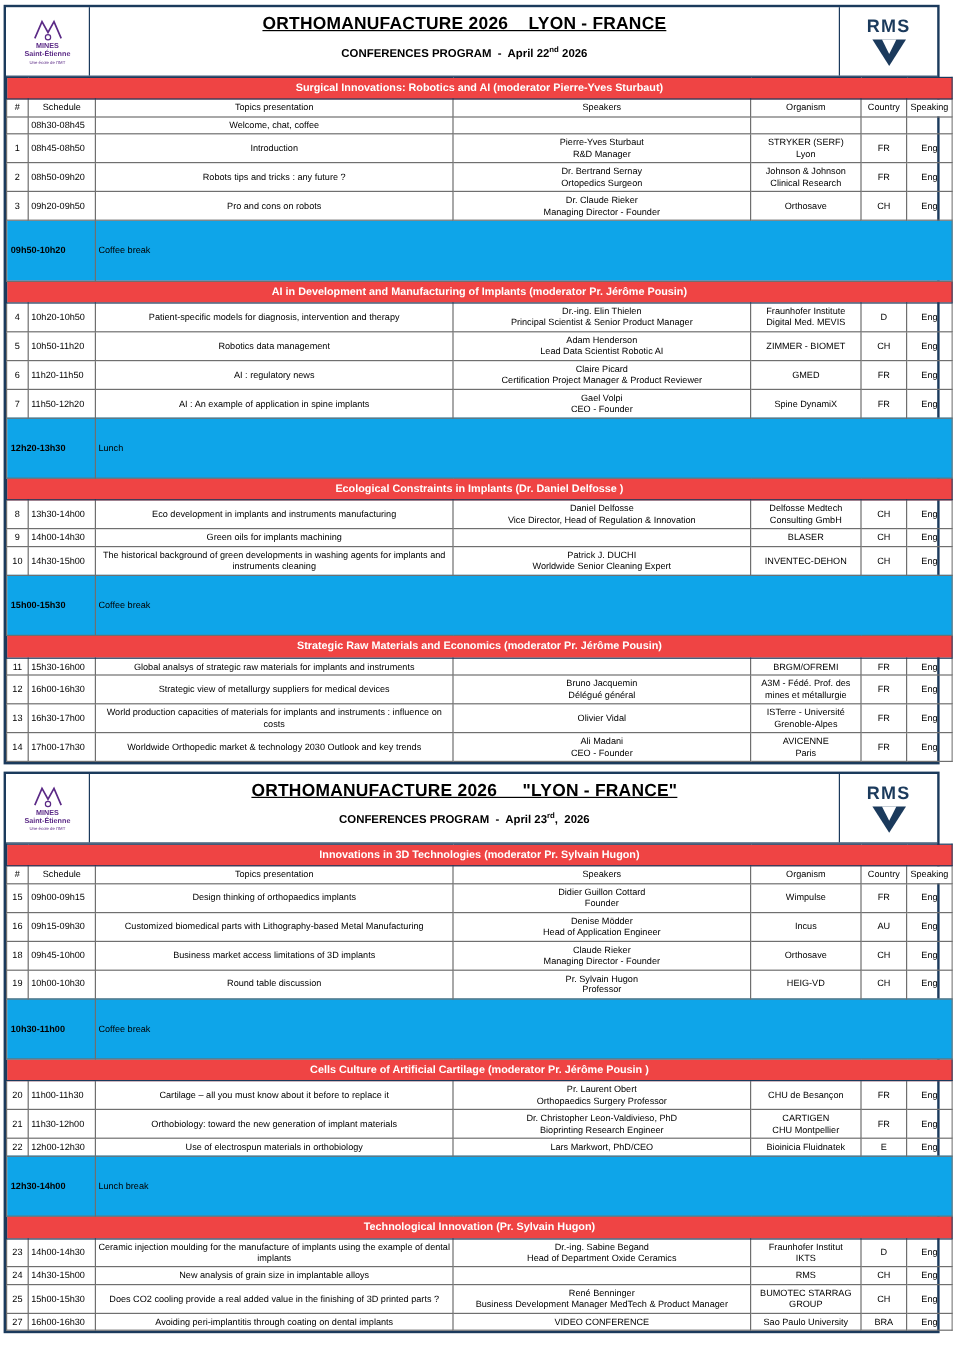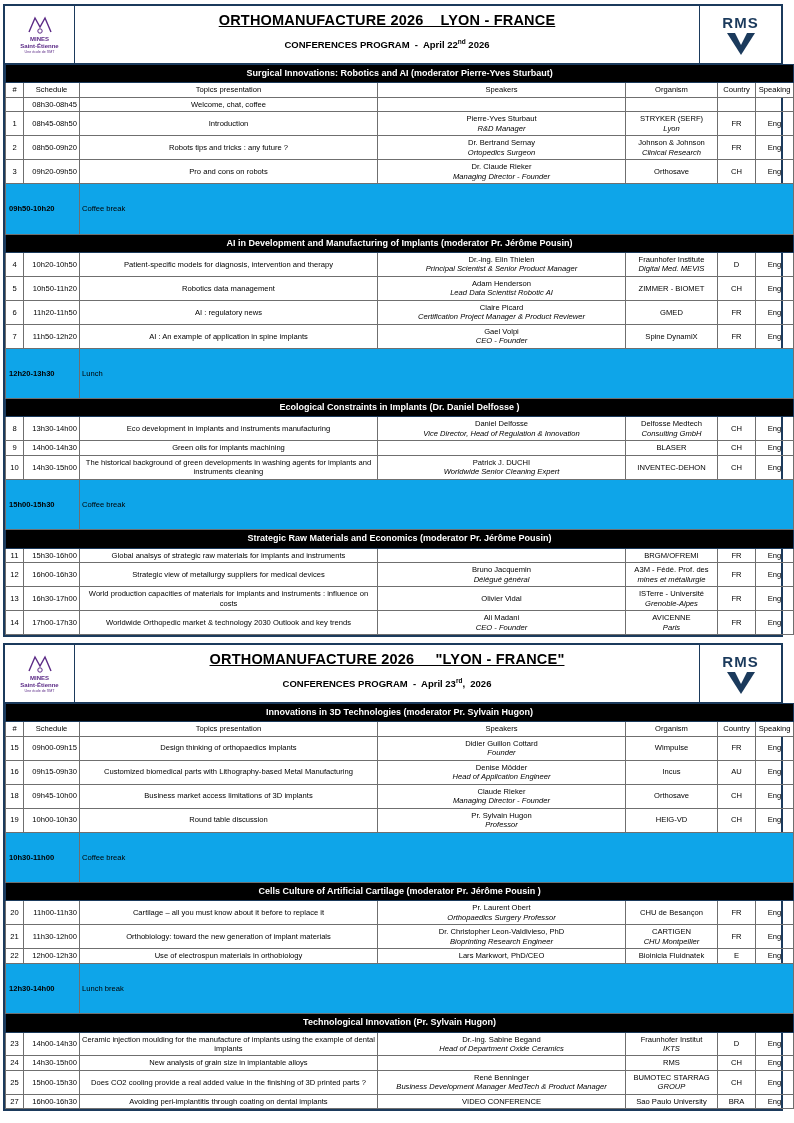--- a/index.html
+++ b/index.html
@@ -107,21 +107,21 @@
     table-layout: fixed;
   }
   td, th {
     border: 1px solid #6f6f6f;
     padding: 1px 2px;
     vertical-align: middle;
     font-size: 7.6px;
     line-height: 1.25;
   }
   .section-row td {
-    background: #000000;
+    background: #ef4444;
     color: #ffffff;
     font-weight: bold;
     text-align: center;
     font-size: 9px;
     padding: 3px 2px;
     border: 1px solid #1b3a5c;
   }
   .colhead td {
     background: #ffffff;
     font-weight: normal;
@@ -137,28 +137,28 @@
   }
   .break-row .brk-time {
     text-align: left;
     padding-left: 3px;
   }
   .break-row .brk-label {
     text-align: left;
     font-weight: normal;
   }
   .c-num { width: 14px; text-align: center; }
-  .c-sched { width: 56px; text-align: right; }
+  .c-sched { width: 56px; text-align: left; }
   .c-topic { width: 300px; text-align: center; }
   .c-speak { width: 250px; text-align: center; }
   .c-org { width: 92px; text-align: center; }
   .c-country { width: 38px; text-align: center; }
   .c-lang { width: 36px; text-align: center; }
   .line1 { display: block; }
-  .line2 { display: block; font-style: italic; }
+  .line2 { display: block; }
   .cell-pad { padding-top: 2px; padding-bottom: 2px; }
 </style>
 </head>
 <body>
 
 <div class="page">
 
   <div class="day-block">
     <div class="day-header">
       <div class="logo-left">

